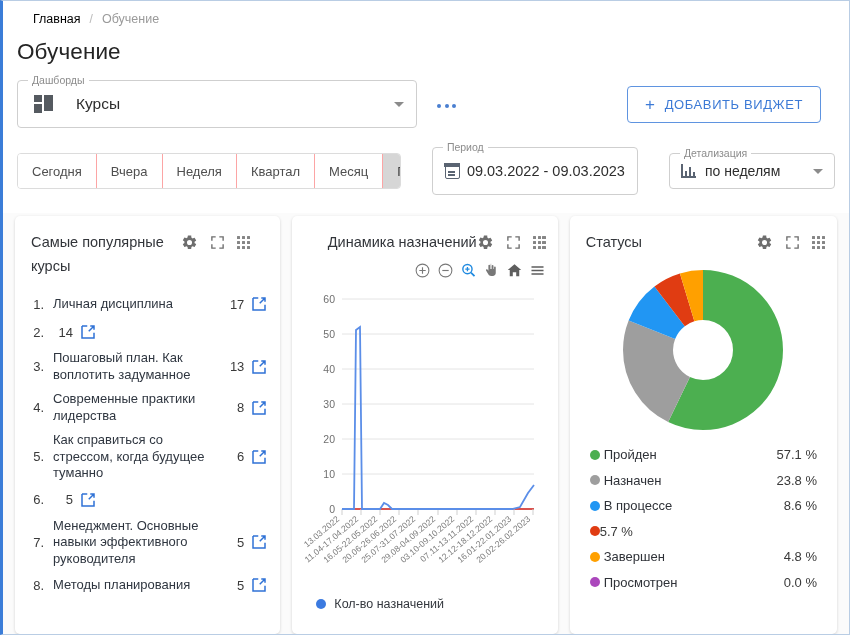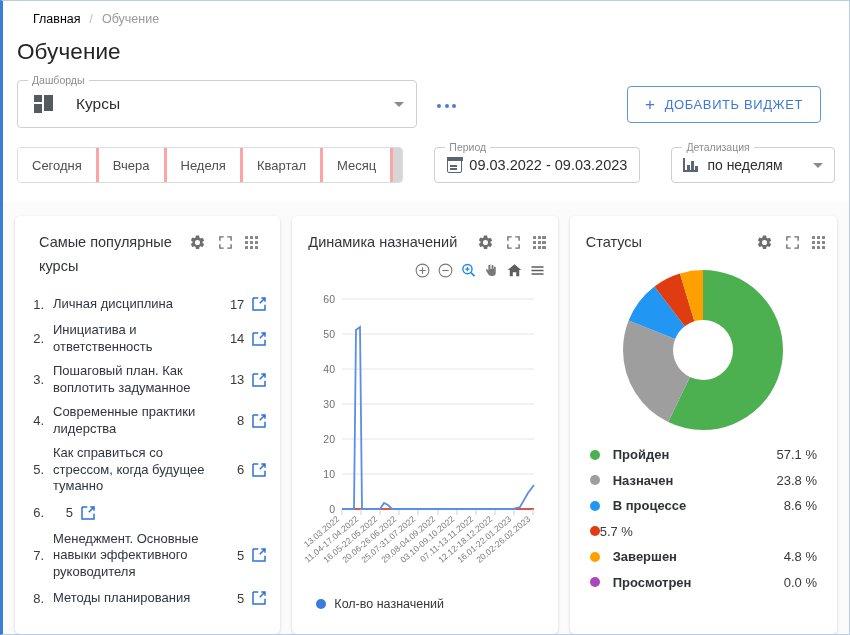--- a/index.html
+++ b/index.html
@@ -132,35 +132,35 @@
   }
   .seg {
     display: flex;
     border: 1px solid #dcdcdc;
     border-radius: 4px;
     overflow: hidden;
     background: #fff;
   }
   .seg button {
     border: none;
-    border-right: 3px solid #fca5a5;
+    border-right: 1px solid #fca5a5;
     background: #ffffff;
     padding: 0 14px;
     height: 34px;
     font-size: 13px;
     color: #4f4f4f;
     cursor: pointer;
     font-family: "Liberation Sans", sans-serif;
   }
   .seg button:last-child { border-right: none; }
   .seg button.active { background: #d6d6d6; color: #3a3a3a; }
 
   .period-field {
     margin-left: 31px;
-    height: 36px;
+    height: 48px;
     display: flex; align-items: center;
     padding: 0 12px;
     gap: 7px;
     cursor: pointer;
   }
   .cal-icon {
     width: 15px; height: 15px;
     border: 1.6px solid #5a6472;
     border-radius: 2px;
     position: relative;
@@ -207,33 +207,33 @@
     background: #fbfbfb;
   }
   .card {
     background: #ffffff;
     border-radius: 5px;
     box-shadow: 0 1px 3px rgba(0,0,0,0.17);
     position: relative;
     overflow: hidden;
   }
   .card.c1 { width: 270px; }
-  .card.c2 { width: 270px; }
+  .card.c2 { width: 270px; text-align: right; }
   .card.c3 { width: 272px; }
 
   .card-head {
     display: flex; align-items: flex-start;
     padding: 14px 12px 0 16px;
   }
   .card-title {
     font-size: 14.5px; color: #32353a;
     line-height: 24px;
     flex: 1 1 auto;
   }
-  .card-title.wrap { max-width: 150px; margin-left: 8px; }
+  .card-title.wrap { max-width: 150px; }
   .head-icons { display: flex; align-items: center; gap: 12px; padding-top: 4px; flex: 0 0 auto; }
 
   .ic { cursor: pointer; display: block; }
   .ic-gear { width: 17px; height: 17px; }
   .ic-expand { width: 15px; height: 15px; }
   .ic-grid { width: 13px; height: 13px; display: grid; grid-template-columns: repeat(3,1fr); grid-template-rows: repeat(3,1fr); gap: 1.6px; }
   .ic-grid span { background: #868686; border-radius: 0.5px; display:block; }
 
   
   .course-list { padding: 12px 12px 0 12px; }
@@ -277,21 +277,21 @@
   .legend-dot { width: 10px; height: 10px; border-radius: 50%; display: block; flex: 0 0 auto; }
 
   
   .donut-wrap { display: flex; justify-content: center; padding: 16px 0 6px 0; }
   .status-legend { padding: 6px 20px 0 20px; }
   .status-row {
     display: flex; align-items: center;
     height: 25.5px;
     font-size: 13px; color: #2f3238;
   }
-  .status-row .sname { flex: 1 1 auto; padding-left: 13px; font-weight: bold; }
+  .status-row .sname { flex: 1 1 auto; padding-left: 4px; }
   .status-row .spct { flex: 0 0 auto; color: #3a3a3a; }
 </style>
 </head>
 <body>
 
 <div id="app">
 
   <div class="breadcrumb">
     <span class="crumb-link">Главная</span>
     <span class="crumb-sep">/</span>
@@ -384,21 +384,20 @@
         <div class="course-row">
           <span class="c-num">1.</span>
           <span class="c-name">Личная дисциплина</span>
           <span class="c-cnt">17</span>
           <svg class="c-link" viewBox="0 0 24 24">
               <path fill="none" stroke="#2f72d6" stroke-width="2" d="M4 4h7M4 4v16h16v-7M13 11l7-7M15 4h5v5"></path>
             </svg>
         </div>
         <div class="course-row">
           <span class="c-num">2.</span>
-          <span class="c-name">Инициатива и ответственность</span>
           <span class="c-cnt">14</span>
           <svg class="c-link" viewBox="0 0 24 24">
               <path fill="none" stroke="#2f72d6" stroke-width="2" d="M4 4h7M4 4v16h16v-7M13 11l7-7M15 4h5v5"></path>
             </svg>
         </div>
         <div class="course-row">
           <span class="c-num">3.</span>
           <span class="c-name">Пошаговый план. Как воплотить задуманное</span>
           <span class="c-cnt">13</span>
           <svg class="c-link" viewBox="0 0 24 24">

